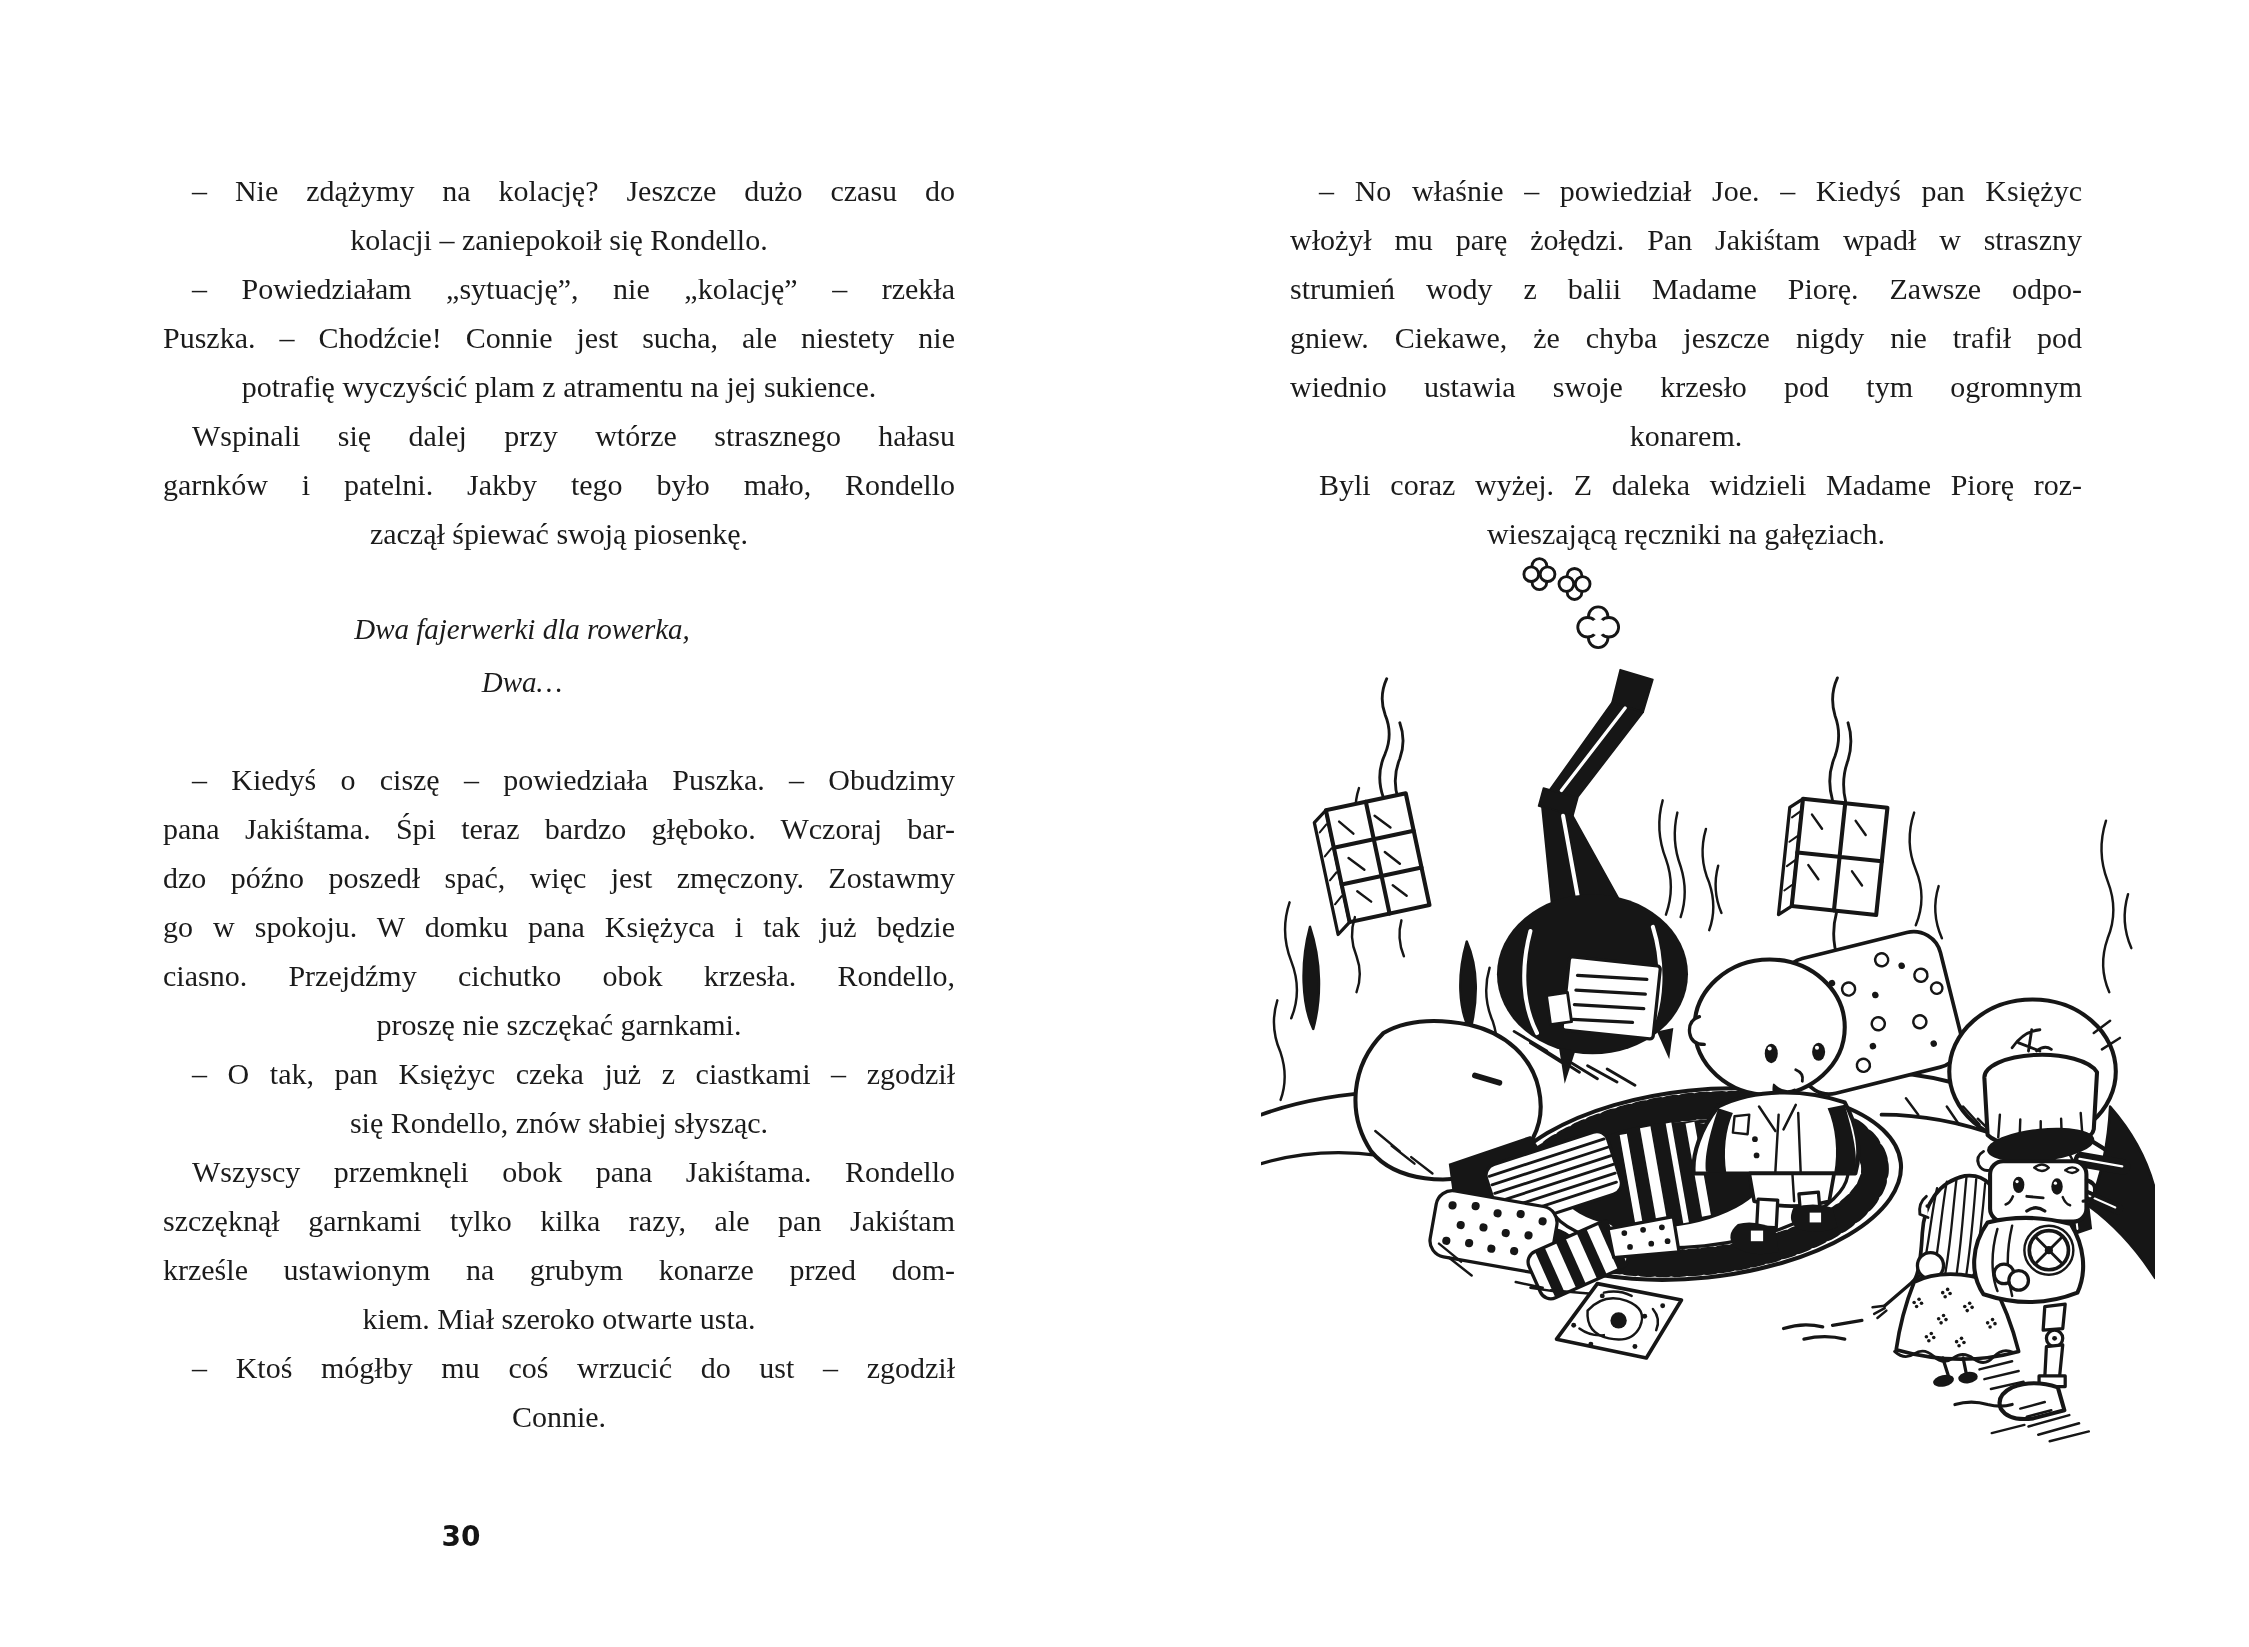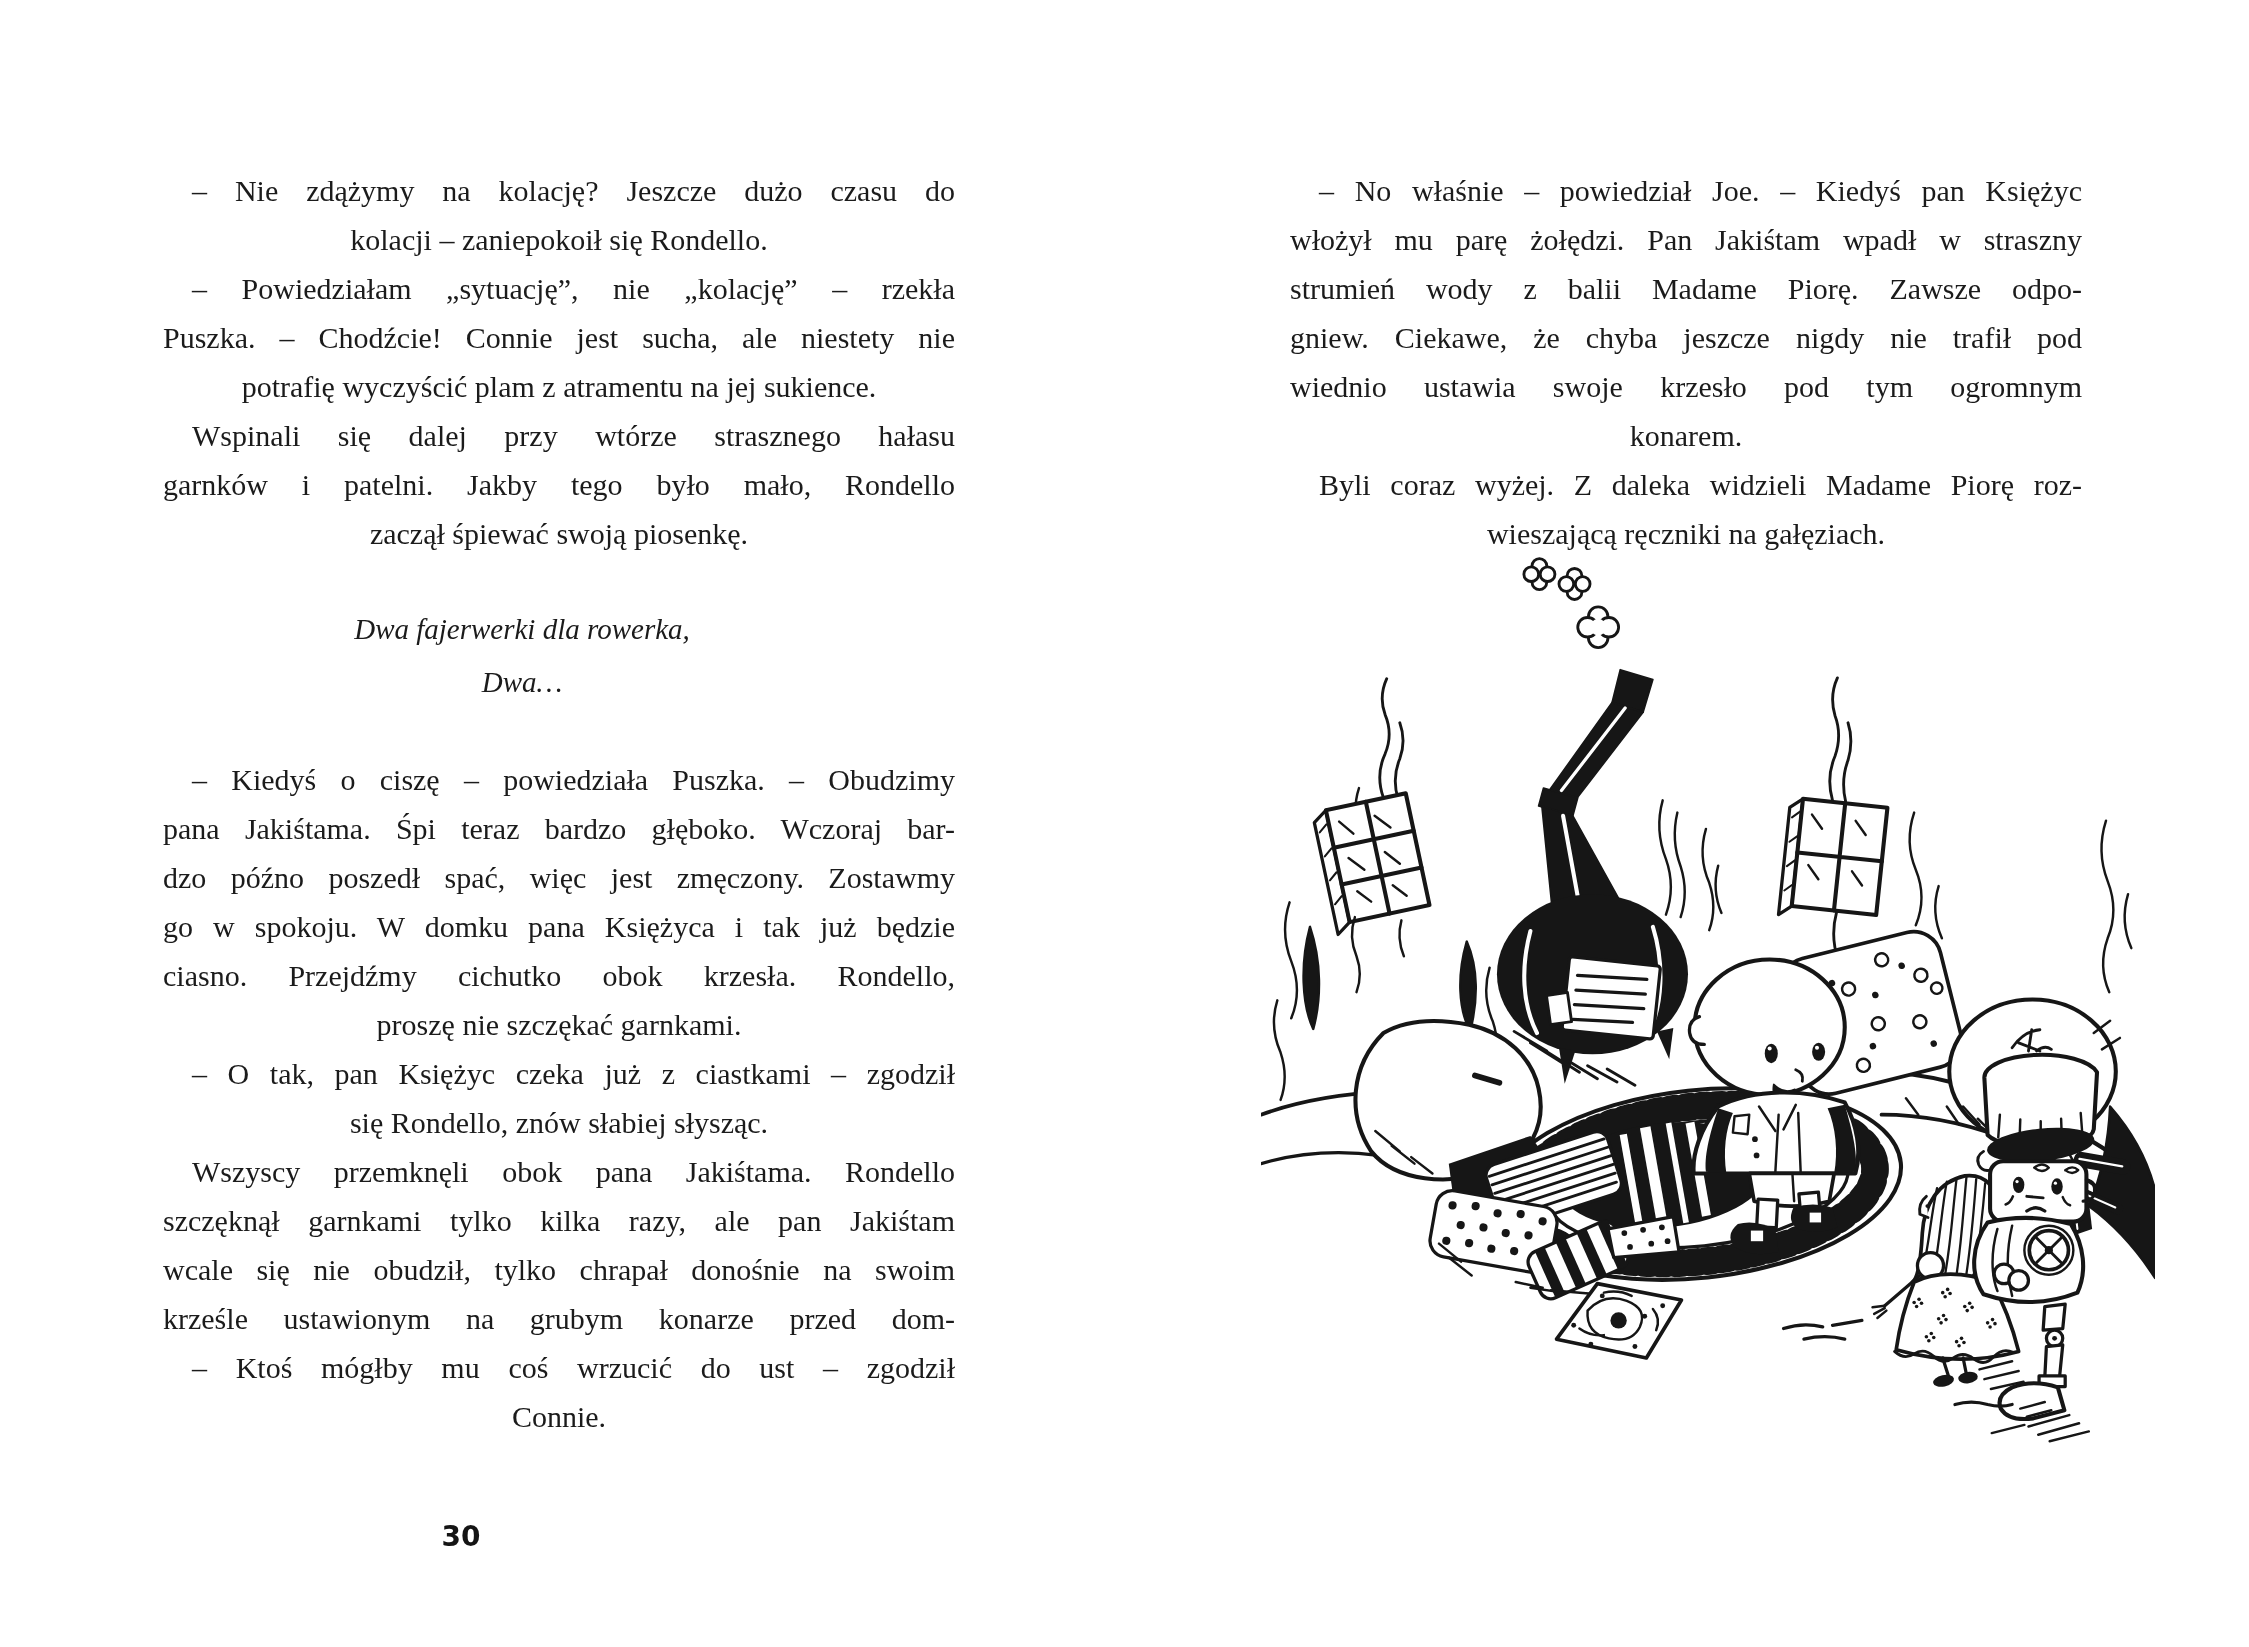--- a/index.html
+++ b/index.html
@@ -49,22 +49,22 @@
   <p class="line ind j">– Kiedyś o ciszę – powiedziała Puszka. – Obudzimy</p>
   <p class="line j">pana Jakiśtama. Śpi teraz bardzo głęboko. Wczoraj bar-</p>
   <p class="line j">dzo późno poszedł spać, więc jest zmęczony. Zostawmy</p>
   <p class="line j">go w spokoju. W domku pana Księżyca i tak już będzie</p>
   <p class="line j">ciasno. Przejdźmy cichutko obok krzesła. Rondello,</p>
   <p class="line">proszę nie szczękać garnkami.</p>
   <p class="line ind j">– O tak, pan Księżyc czeka już z ciastkami – zgodził</p>
   <p class="line">się Rondello, znów słabiej słysząc.</p>
   <p class="line ind j">Wszyscy przemknęli obok pana Jakiśtama. Rondello</p>
   <p class="line j">szczęknął garnkami tylko kilka razy, ale pan Jakiśtam</p>
-  <p class="line j">wcale się nie obudził, tylko chrapał donośnie na swoim</p>
   <p class="line j">krześle ustawionym na grubym konarze przed dom-</p>
+  <p class="line">kiem. Miał szeroko otwarte usta.</p>
   <p class="line ind j">– Ktoś mógłby mu coś wrzucić do ust – zgodził</p>
   <p class="line">Connie.</p>
 </div>
 
 <div class="pagenum">30</div>
 
 <div id="col-right" class="col">
   <p class="line ind j">– No właśnie – powiedział Joe. – Kiedyś pan Księżyc</p>
   <p class="line j">włożył mu parę żołędzi. Pan Jakiśtam wpadł w straszny</p>
   <p class="line j">strumień wody z balii Madame Piorę. Zawsze odpo-</p>

